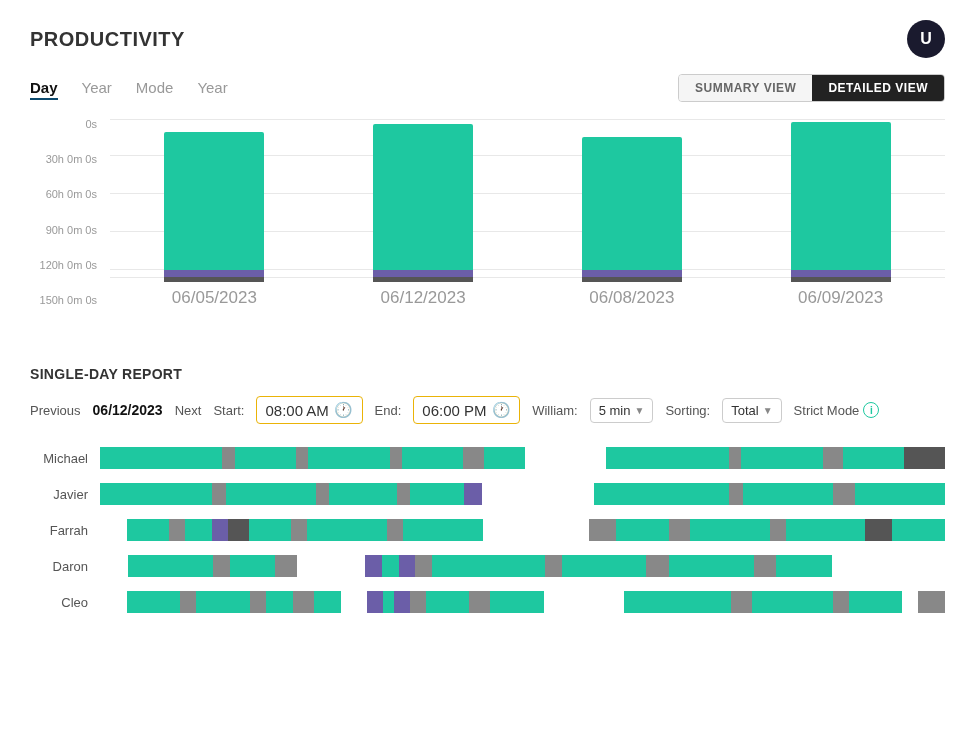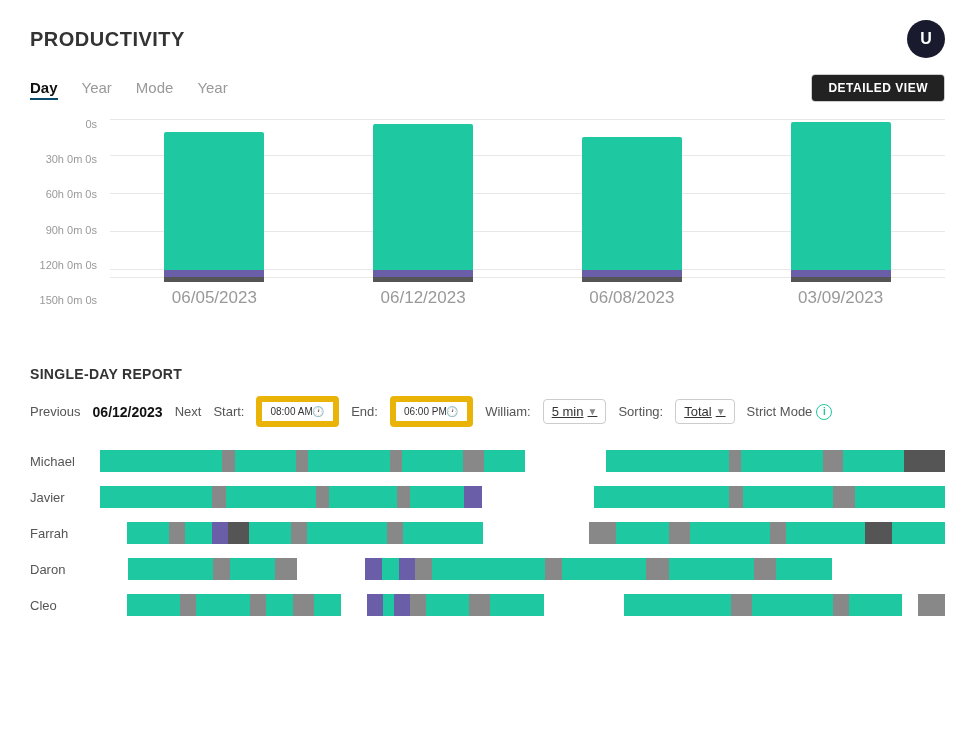--- a/index.html
+++ b/index.html
@@ -190,38 +190,38 @@
     .current-date {
       font-size: 14px;
       font-weight: 700;
       color: #111;
     }
     .control-label {
       font-size: 13px;
       color: #555;
     }
     .control-input {
-      border: 6px solid #eab308;
+      border: 1px solid #eab308;
       border-radius: 4px;
       padding: 4px 8px;
-      font-size: 10px;
-      display: flex;
-      align-items: center;
+      font-size: 15px;
+      display: flex;
+      align-items: center;
+      gap: 6px;
       cursor: pointer;
     }
     .control-select {
       border: 1px solid #ccc;
       border-radius: 4px;
       padding: 4px 8px;
       font-size: 13px;
       display: flex;
       align-items: center;
       gap: 4px;
       cursor: pointer;
-      text-decoration: underline;
     }
     .dropdown-arrow {
       font-size: 10px;
       color: #888;
     }
     .strict-mode-label {
       font-size: 13px;
       color: #555;
       display: flex;
       align-items: center;
@@ -248,21 +248,21 @@
     .timeline-row {
       display: flex;
       align-items: center;
       margin-bottom: 4px;
       height: 32px;
     }
     .row-label {
       width: 70px;
       font-size: 13px;
       color: #555;
-      text-align: left;
+      text-align: right;
       padding-right: 12px;
       flex-shrink: 0;
     }
     .row-timeline {
       flex: 1;
       height: 22px;
       position: relative;
       overflow: hidden;
     }
     .timeline-segments {
@@ -291,20 +291,21 @@
   </div>
 
   <div class="tabs-row">
     <div class="tabs">
       <span class="tab active">Day</span>
       <span class="tab">Year</span>
       <span class="tab">Mode</span>
       <span class="tab">Year</span>
     </div>
     <div class="view-toggle">
+      <div class="view-btn">SUMMARY VIEW</div>
       <div class="view-btn active">DETAILED VIEW</div>
     </div>
   </div>
 
   <div class="chart-area">
     <div class="chart-y-labels">
       <span class="y-label">150h 0m 0s</span>
       <span class="y-label">120h 0m 0s</span>
       <span class="y-label">90h 0m 0s</span>
       <span class="y-label">60h 0m 0s</span>
@@ -351,21 +352,21 @@
           </div>
           <span class="bar-label">06/08/2023</span>
         </div>
 
         <div class="bar-group">
           <div class="bar-stack" style="height: 160px;">
             <div class="bar-segment-teal" style="height: 148px;"></div>
             <div class="bar-segment-purple" style="height: 7px;"></div>
             <div class="bar-segment-gray" style="height: 5px;"></div>
           </div>
-          <span class="bar-label">03/09/2023</span>
+          <span class="bar-label">06/09/2023</span>
         </div>
       </div>
     </div>
   </div>
 
   <div class="section-title">SINGLE-DAY REPORT</div>
 
   <div class="report-controls">
     <span class="nav-btn">Previous</span>
     <span class="current-date">06/12/2023</span>

